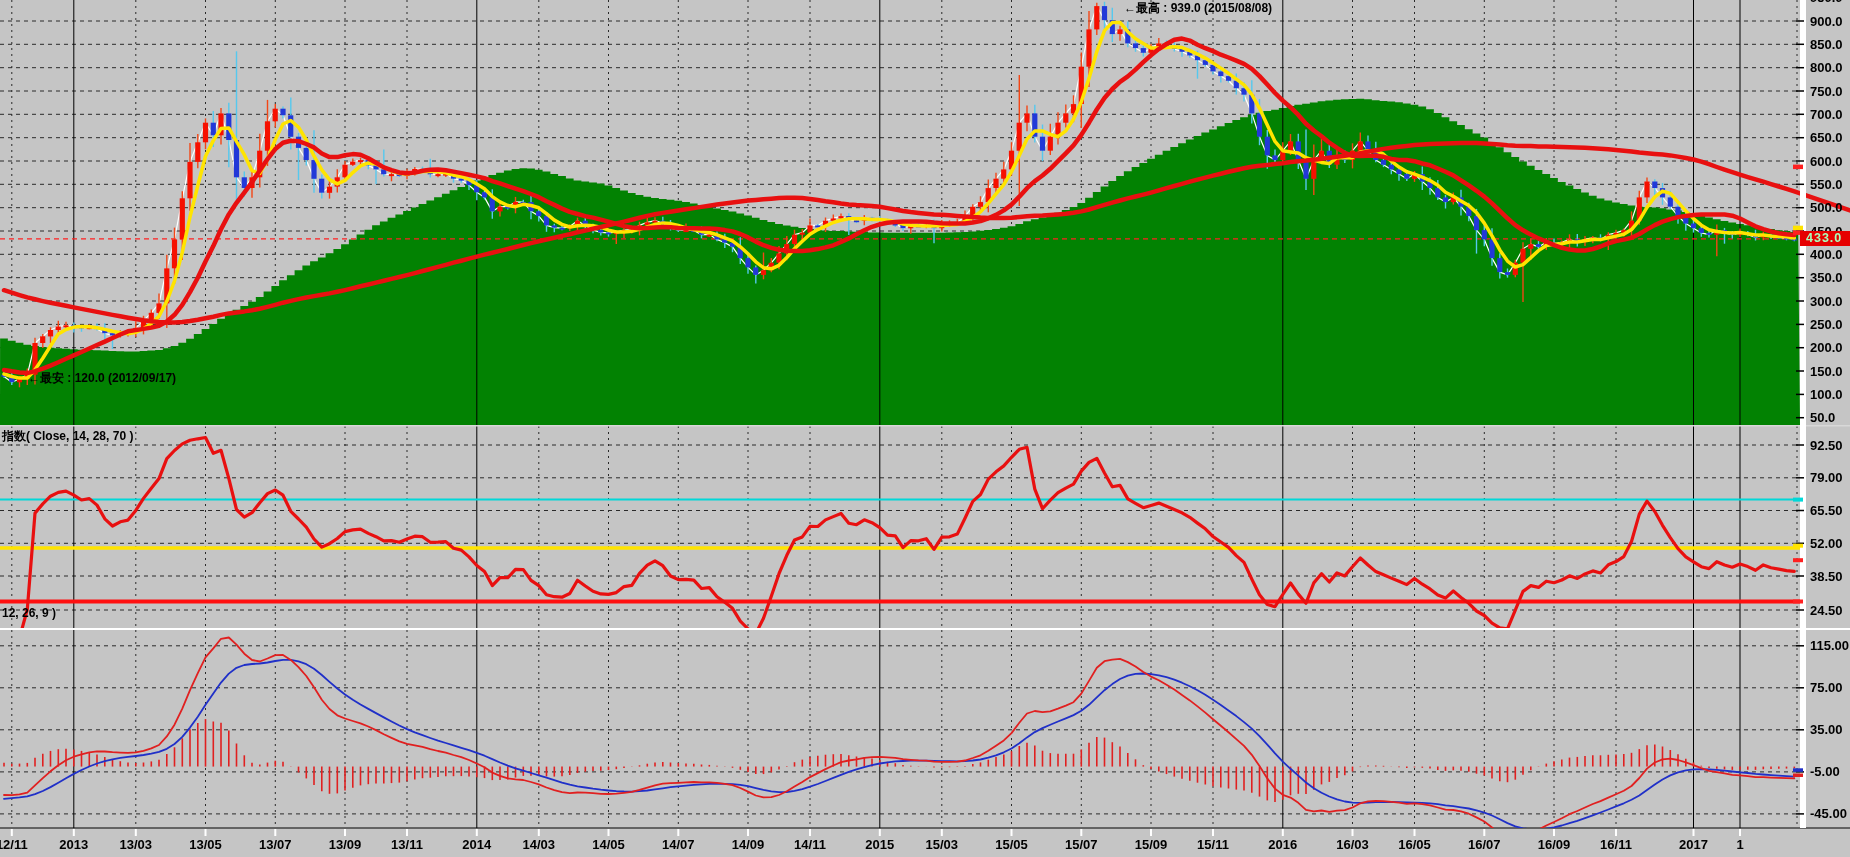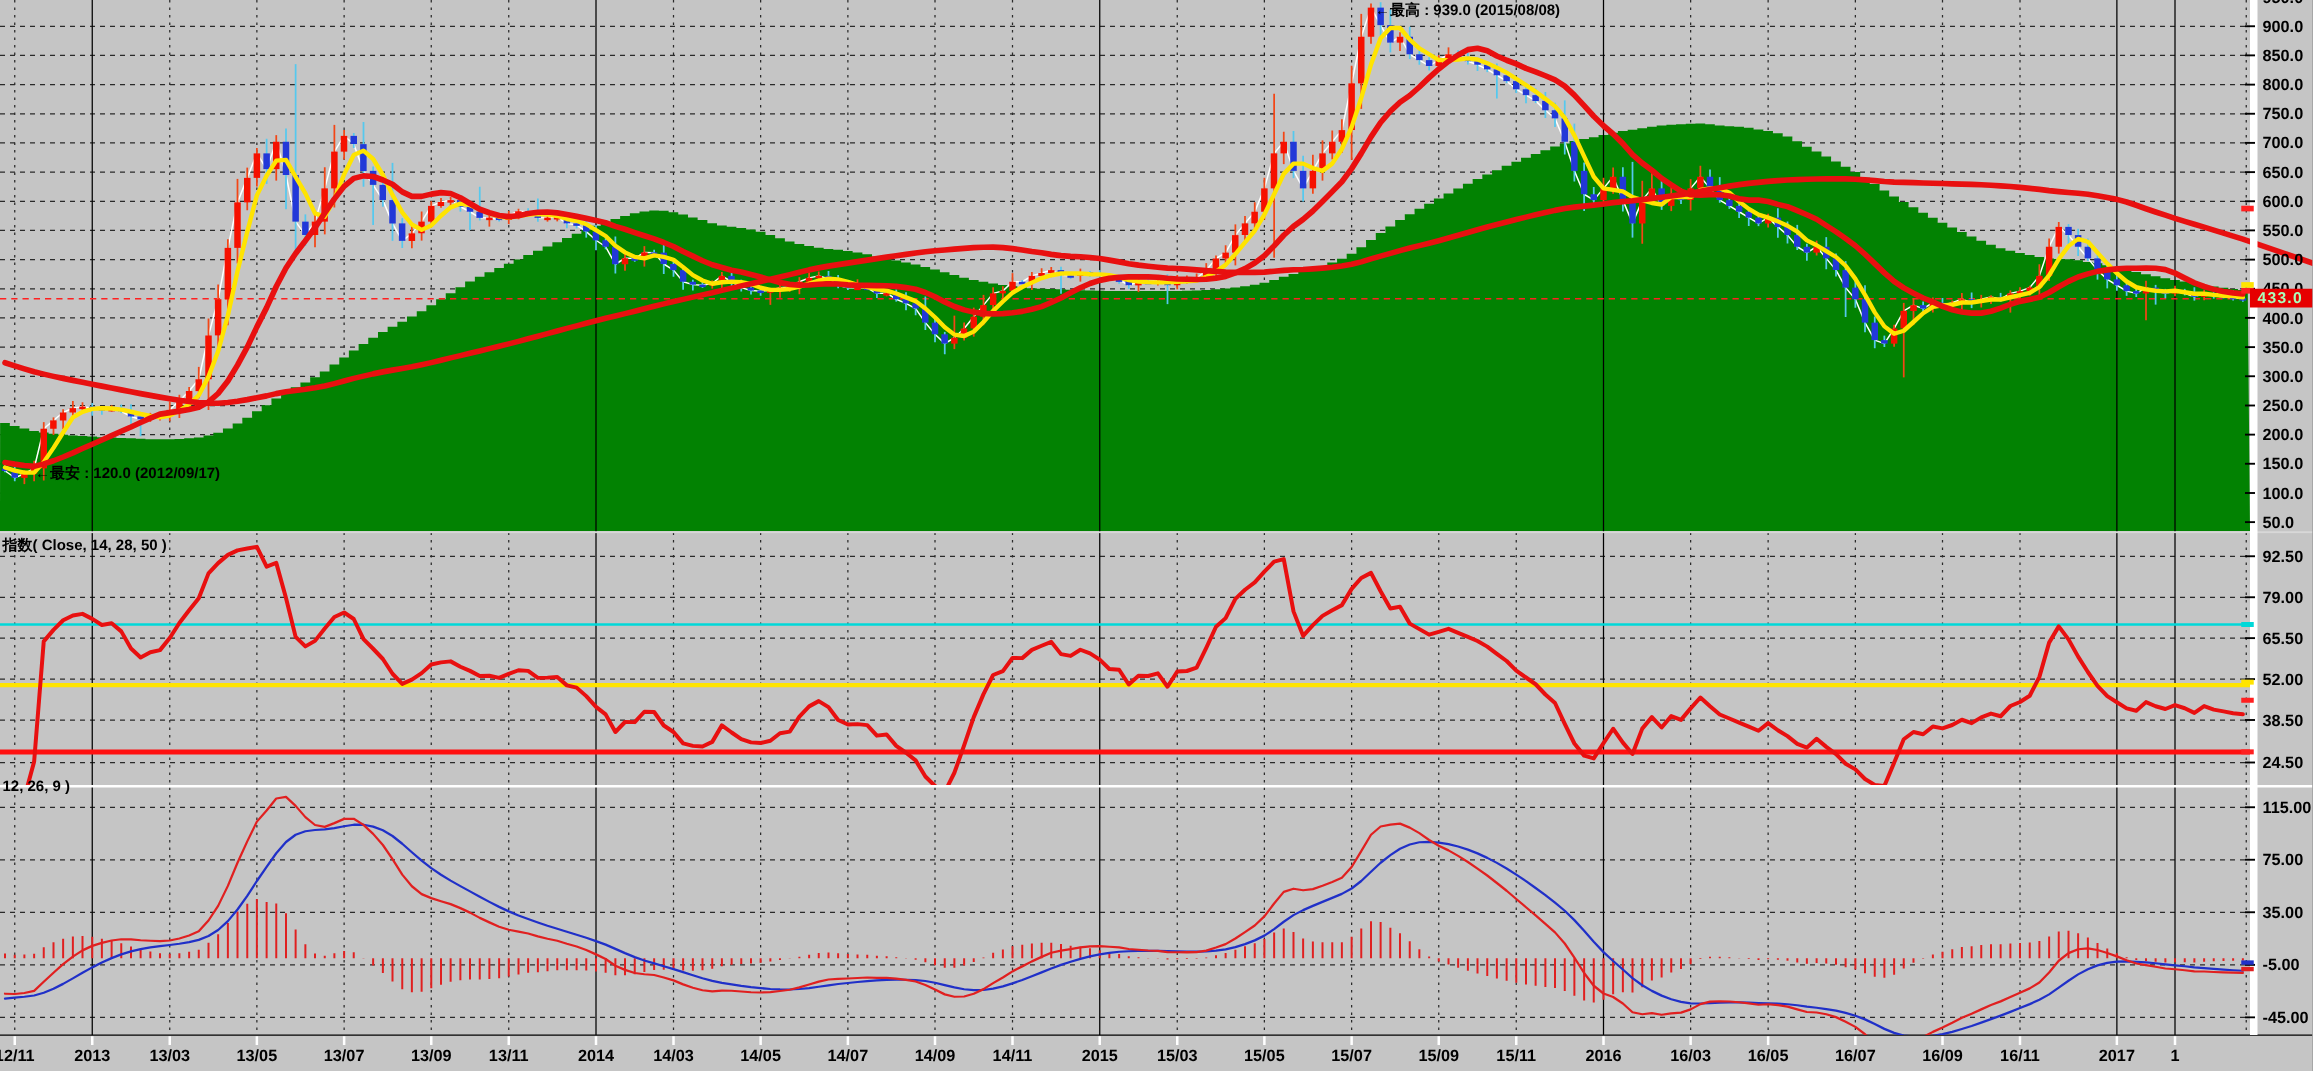--- a/index.html
+++ b/index.html
@@ -1,25 +1,25 @@
 <!DOCTYPE html>
 <html><head>
 <meta charset="utf-8">
 <style>
   html,body{margin:0;padding:0;background:#888;}
   .root{position:relative;width:1850px;height:857px;background:#c5c5c5;overflow:hidden;
         font-family:"Liberation Sans",sans-serif;}
   svg{position:absolute;left:0;top:0;}
   svg text{font-family:"Liberation Sans","DejaVu Sans",sans-serif;font-weight:bold;fill:#000;}
   .ann{position:absolute;color:#000;font-size:12px;font-weight:bold;white-space:nowrap;z-index:5;}
-  .ann-high{left:1100px;top:0px;}
+  .ann-high{left:1124px;top:0px;}
   .ann-low{left:28px;top:370px;}
   .plabel{position:absolute;color:#000;font-size:12px;font-weight:bold;white-space:nowrap;z-index:5;}
   .plabel-rsi{left:2px;top:428px;}
-  .plabel-macd{left:2px;top:622px;text-align:right;}
+  .plabel-macd{left:2px;top:606px;text-align:right;}
   .curprice{position:absolute;left:1800px;top:231px;width:50px;height:15px;background:#e60000;
             color:#aaffbb;font-size:12.5px;font-weight:bold;line-height:15px;padding-left:6px;
             z-index:6;letter-spacing:1px;}
 </style>
 </head>
 <body>
 
 <div class="root">
   <svg id="chart" width="1850" height="857" viewBox="0 0 1850 857">
       <defs>
@@ -947,16 +947,16 @@
         <rect x="1615.0" y="829" width="2" height="7" fill="#ffffff"></rect>
         <text x="1616.0" y="849" font-size="13" text-anchor="middle">16/11</text>
         <rect x="1692.5" y="829" width="2" height="7" fill="#ffffff"></rect>
         <text x="1693.5" y="849" font-size="13" text-anchor="middle">2017</text>
         <rect x="1739.0" y="829" width="2" height="7" fill="#ffffff"></rect>
         <text x="1740.0" y="849" font-size="13" text-anchor="middle">1</text>
       </g>
     </svg>
   <div class="ann ann-high">←最高 : 939.0 (2015/08/08)</div>
   <div class="ann ann-low">←最安 : 120.0 (2012/09/17)</div>
-  <div class="plabel plabel-rsi">指数( Close, 14, 28, 50 )</div>
+  <div class="plabel plabel-rsi">指数( Close, 14, 28, 70 )</div>
   <div class="plabel plabel-macd">12, 26, 9 )</div>
   <div class="curprice">433.0</div>
 </div>
 
 </body></html>

